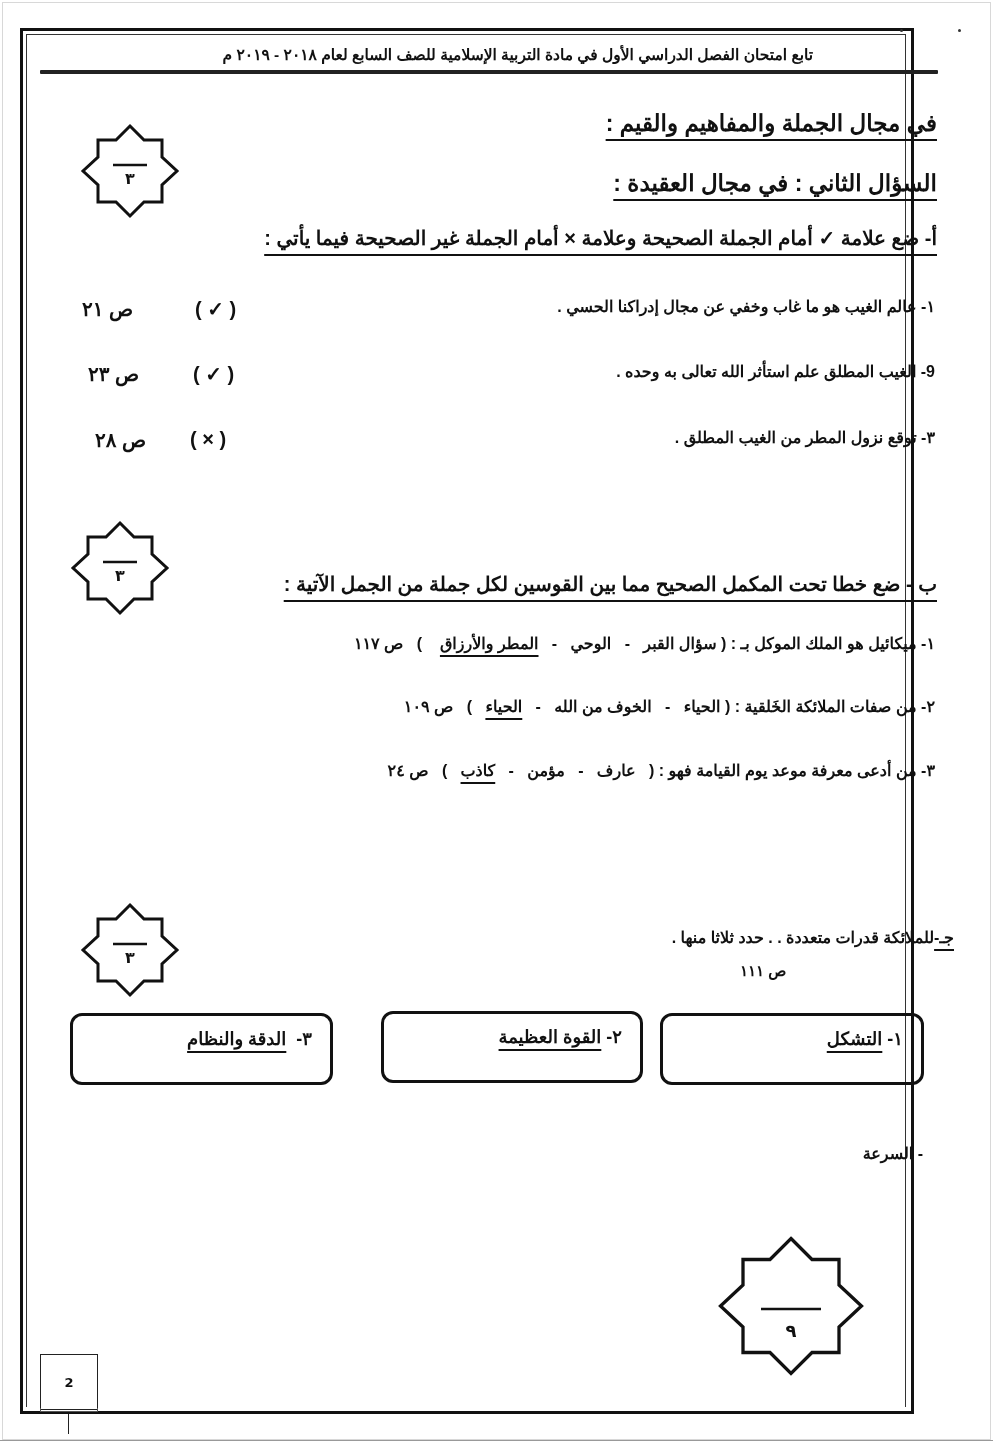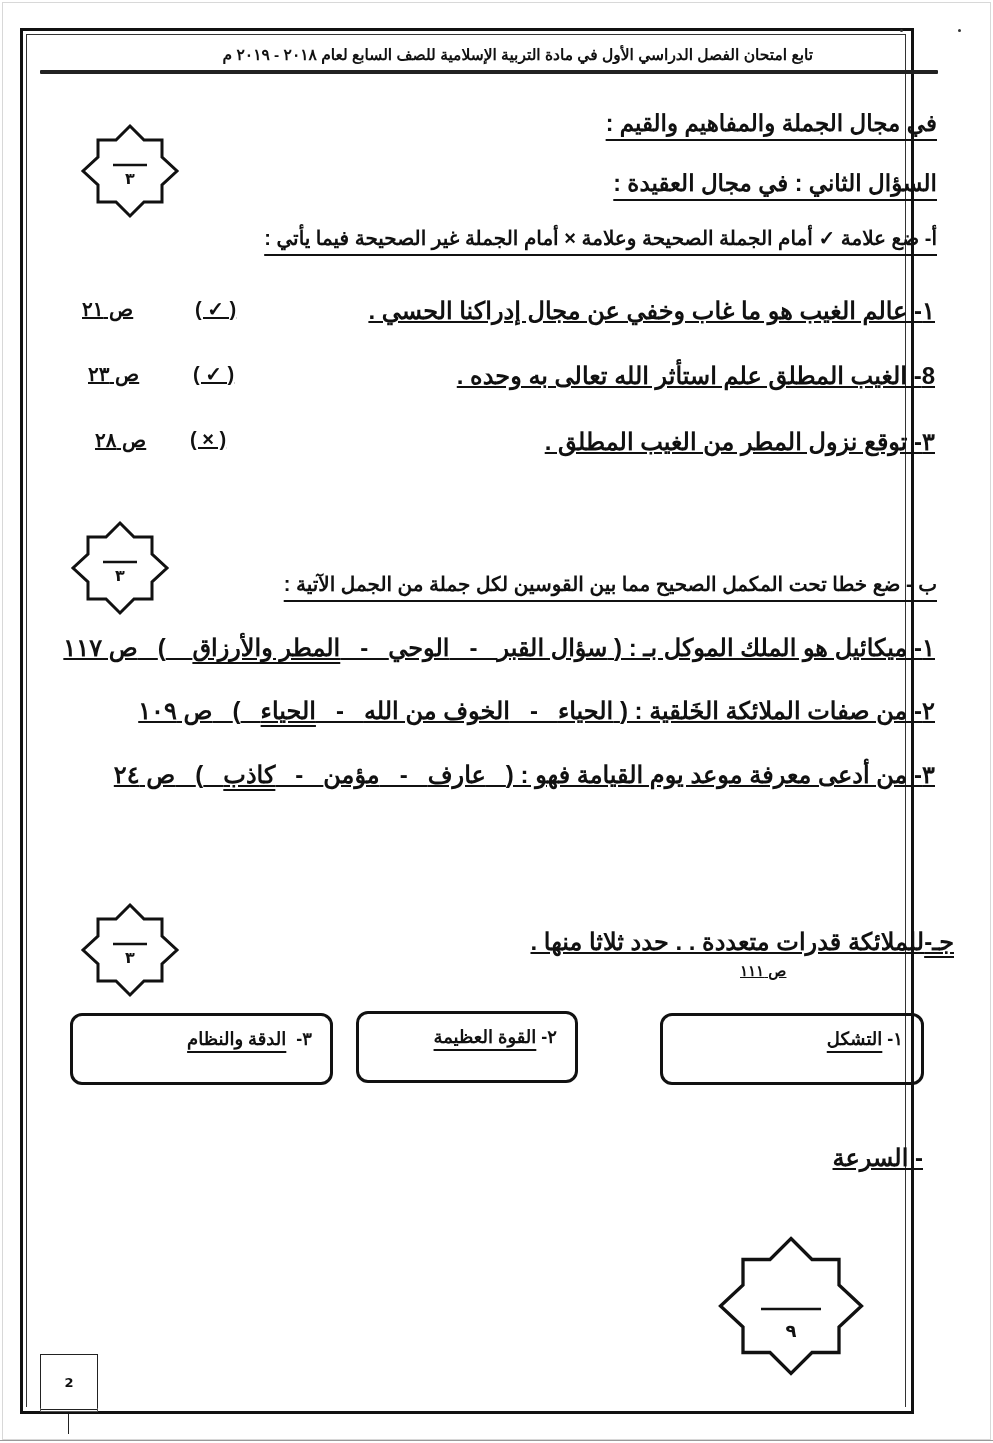--- a/index.html
+++ b/index.html
@@ -9,24 +9,24 @@
                   border: 1px solid #d8d8d8; }
     .frame-outer { position: absolute; left: 20px; top: 28px; width: 888px; height: 1380px;
                    border: 3px solid #111; }
     .frame-inner { position: absolute; left: 26px; top: 34px; width: 878px; height: 1372px;
                    border: 1.5px solid #333; border-bottom: none; }
     .dot { position: absolute; width: 3px; height: 3px; background: #333; border-radius: 50%; }
     .header { position: absolute; right: 180px; top: 46px; direction: rtl; font-weight: bold;
               font-size: 15.5px; white-space: nowrap; font-family: "Liberation Sans", sans-serif; }
     .header-rule { position: absolute; left: 40px; top: 70px; width: 898px; height: 4px;
                    background: #222; border-radius: 1px; }
-    .ar { position: absolute; direction: rtl; white-space: nowrap; font-family: "Liberation Sans", sans-serif; text-decoration: underline; }
+    .ar { position: absolute; direction: rtl; white-space: nowrap; font-family: "Liberation Sans", sans-serif; }
     .h-section { font-size: 23px; font-weight: bold; right: 56px; text-decoration: underline; text-underline-offset: 8px; text-decoration-thickness: 2px; }
     .instr { font-size: 21px; font-weight: bold; right: 56px; text-decoration: underline; text-underline-offset: 9px; text-decoration-thickness: 2px; }
-    .item { font-size: 24px; font-weight: bold; }
+    .item { font-size: 16px; font-weight: bold; }
     .mark { font-size: 20px; font-weight: bold; }
     .ul { text-decoration: underline; text-decoration-thickness: 2px; text-underline-offset: 6px; }
     .badge { position: absolute; }
     .badge svg { display: block; }
     .badge .num { position: absolute; left: 0; width: 100%; text-align: center; font-size: 16px; font-weight: bold;
                   font-family: "DejaVu Sans", sans-serif; }
     .answer-box { position: absolute; height: 72px; border: 3.5px solid #111; border-radius: 12px; box-sizing: border-box; }
     .answer-box .txt { position: absolute; right: 18px; top: 12px; direction: rtl; font-size: 18px; font-weight: bold;
                        white-space: nowrap; font-family: "Liberation Sans", sans-serif; text-align: center; }
     .page-num-box { position: absolute; left: 40px; top: 1354px; width: 58px; height: 56px;
@@ -58,21 +58,21 @@
   </svg>
   <div class="num" style="top:46px;">٣</div>
 </div>
 
 <div class="ar instr" style="top:226px; font-size:20px;">أ- ضع علامة ✓ أمام الجملة الصحيحة وعلامة × أمام الجملة غير الصحيحة فيما يأتي :</div>
 
 <div class="ar item" style="right:58px; top:297px;">١- عالم الغيب هو ما غاب وخفي عن مجال إدراكنا الحسي .</div>
 <div class="ar mark" style="left:195px; top:297px;">( ✓ )</div>
 <div class="ar mark" style="left:82px; top:297px;">ص ٢١</div>
 
-<div class="ar item" style="right:58px; top:362px;">8- الغيب المطلق علم استأثر الله تعالى به وحده .</div>
+<div class="ar item" style="right:58px; top:362px;">9- الغيب المطلق علم استأثر الله تعالى به وحده .</div>
 <div class="ar mark" style="left:193px; top:362px;">( ✓ )</div>
 <div class="ar mark" style="left:88px; top:362px;">ص ٢٣</div>
 
 <div class="ar item" style="right:58px; top:428px;">٣- توقع نزول المطر من الغيب المطلق .</div>
 <div class="ar mark" style="left:190px; top:428px;">( × )</div>
 <div class="ar mark" style="left:95px; top:428px;">ص ٢٨</div>
 
 <div class="badge" style="left:70px; top:520px; width:100px; height:96px;">
   <svg width="100" height="96" viewBox="0 0 100 96">
     <polygon points="50,3 64,17 82,17 82,34 97,48 82,62 82,79 64,79 50,93 36,79 18,79 18,62 3,48 18,34 18,17 36,17" fill="none" stroke="#111" stroke-width="3"></polygon>
@@ -128,21 +128,21 @@
   <span class="ul">جـ-</span><span>للملائكة قدرات متعددة . . حدد ثلاثا منها .</span>
 </div>
 <div class="ar" style="left:740px; top:962px; font-size:15px; font-weight:bold;">ص ١١١</div>
 
 <div class="answer-box" style="left:660px; top:1013px; width:264px;">
   <div class="txt">
     <span>١-</span>
     <span class="ul">التشكل</span>
   </div>
 </div>
-<div class="answer-box" style="left:356px; top:1011px; width:222px;">
+<div class="answer-box" style="left:381px; top:1011px; width:262px;">
   <div class="txt">
     <span>٢-</span>
     <span class="ul">القوة العظيمة</span>
   </div>
 </div>
 <div class="answer-box" style="left:70px; top:1013px; width:263px;">
   <div class="txt">
     <span>٣-</span>&nbsp;
     <span class="ul">الدقة والنظام</span>
   </div>

